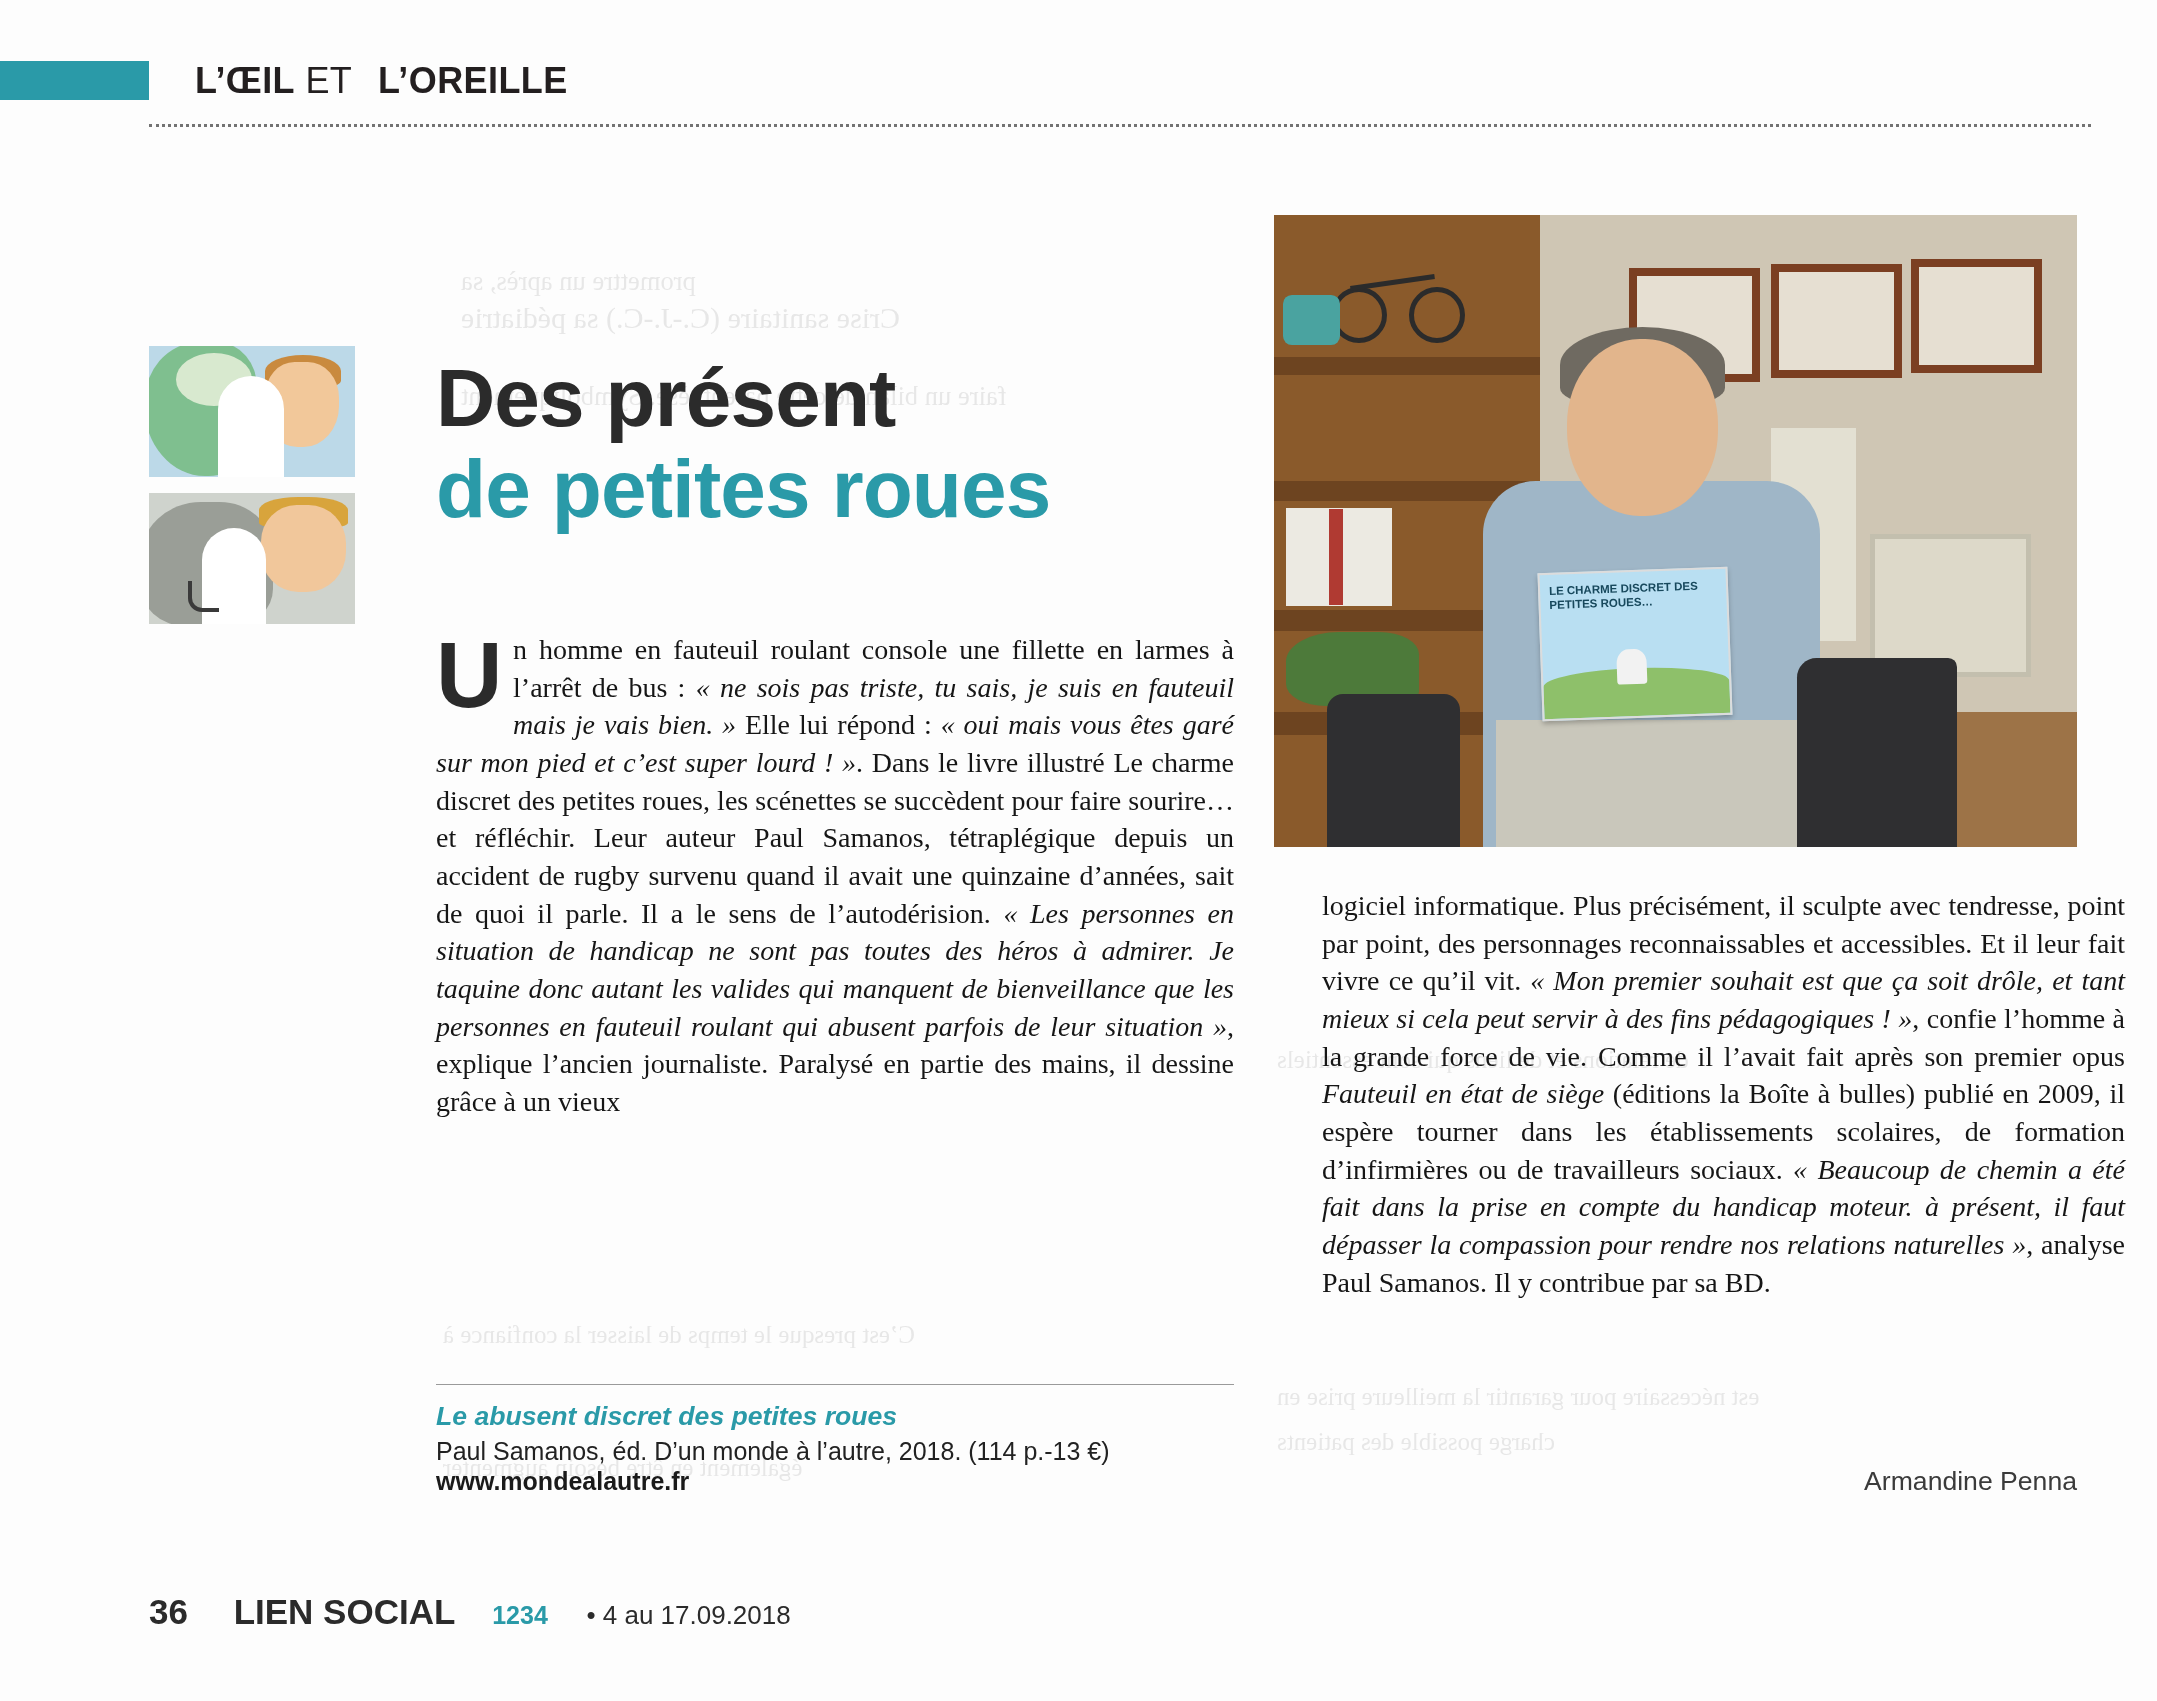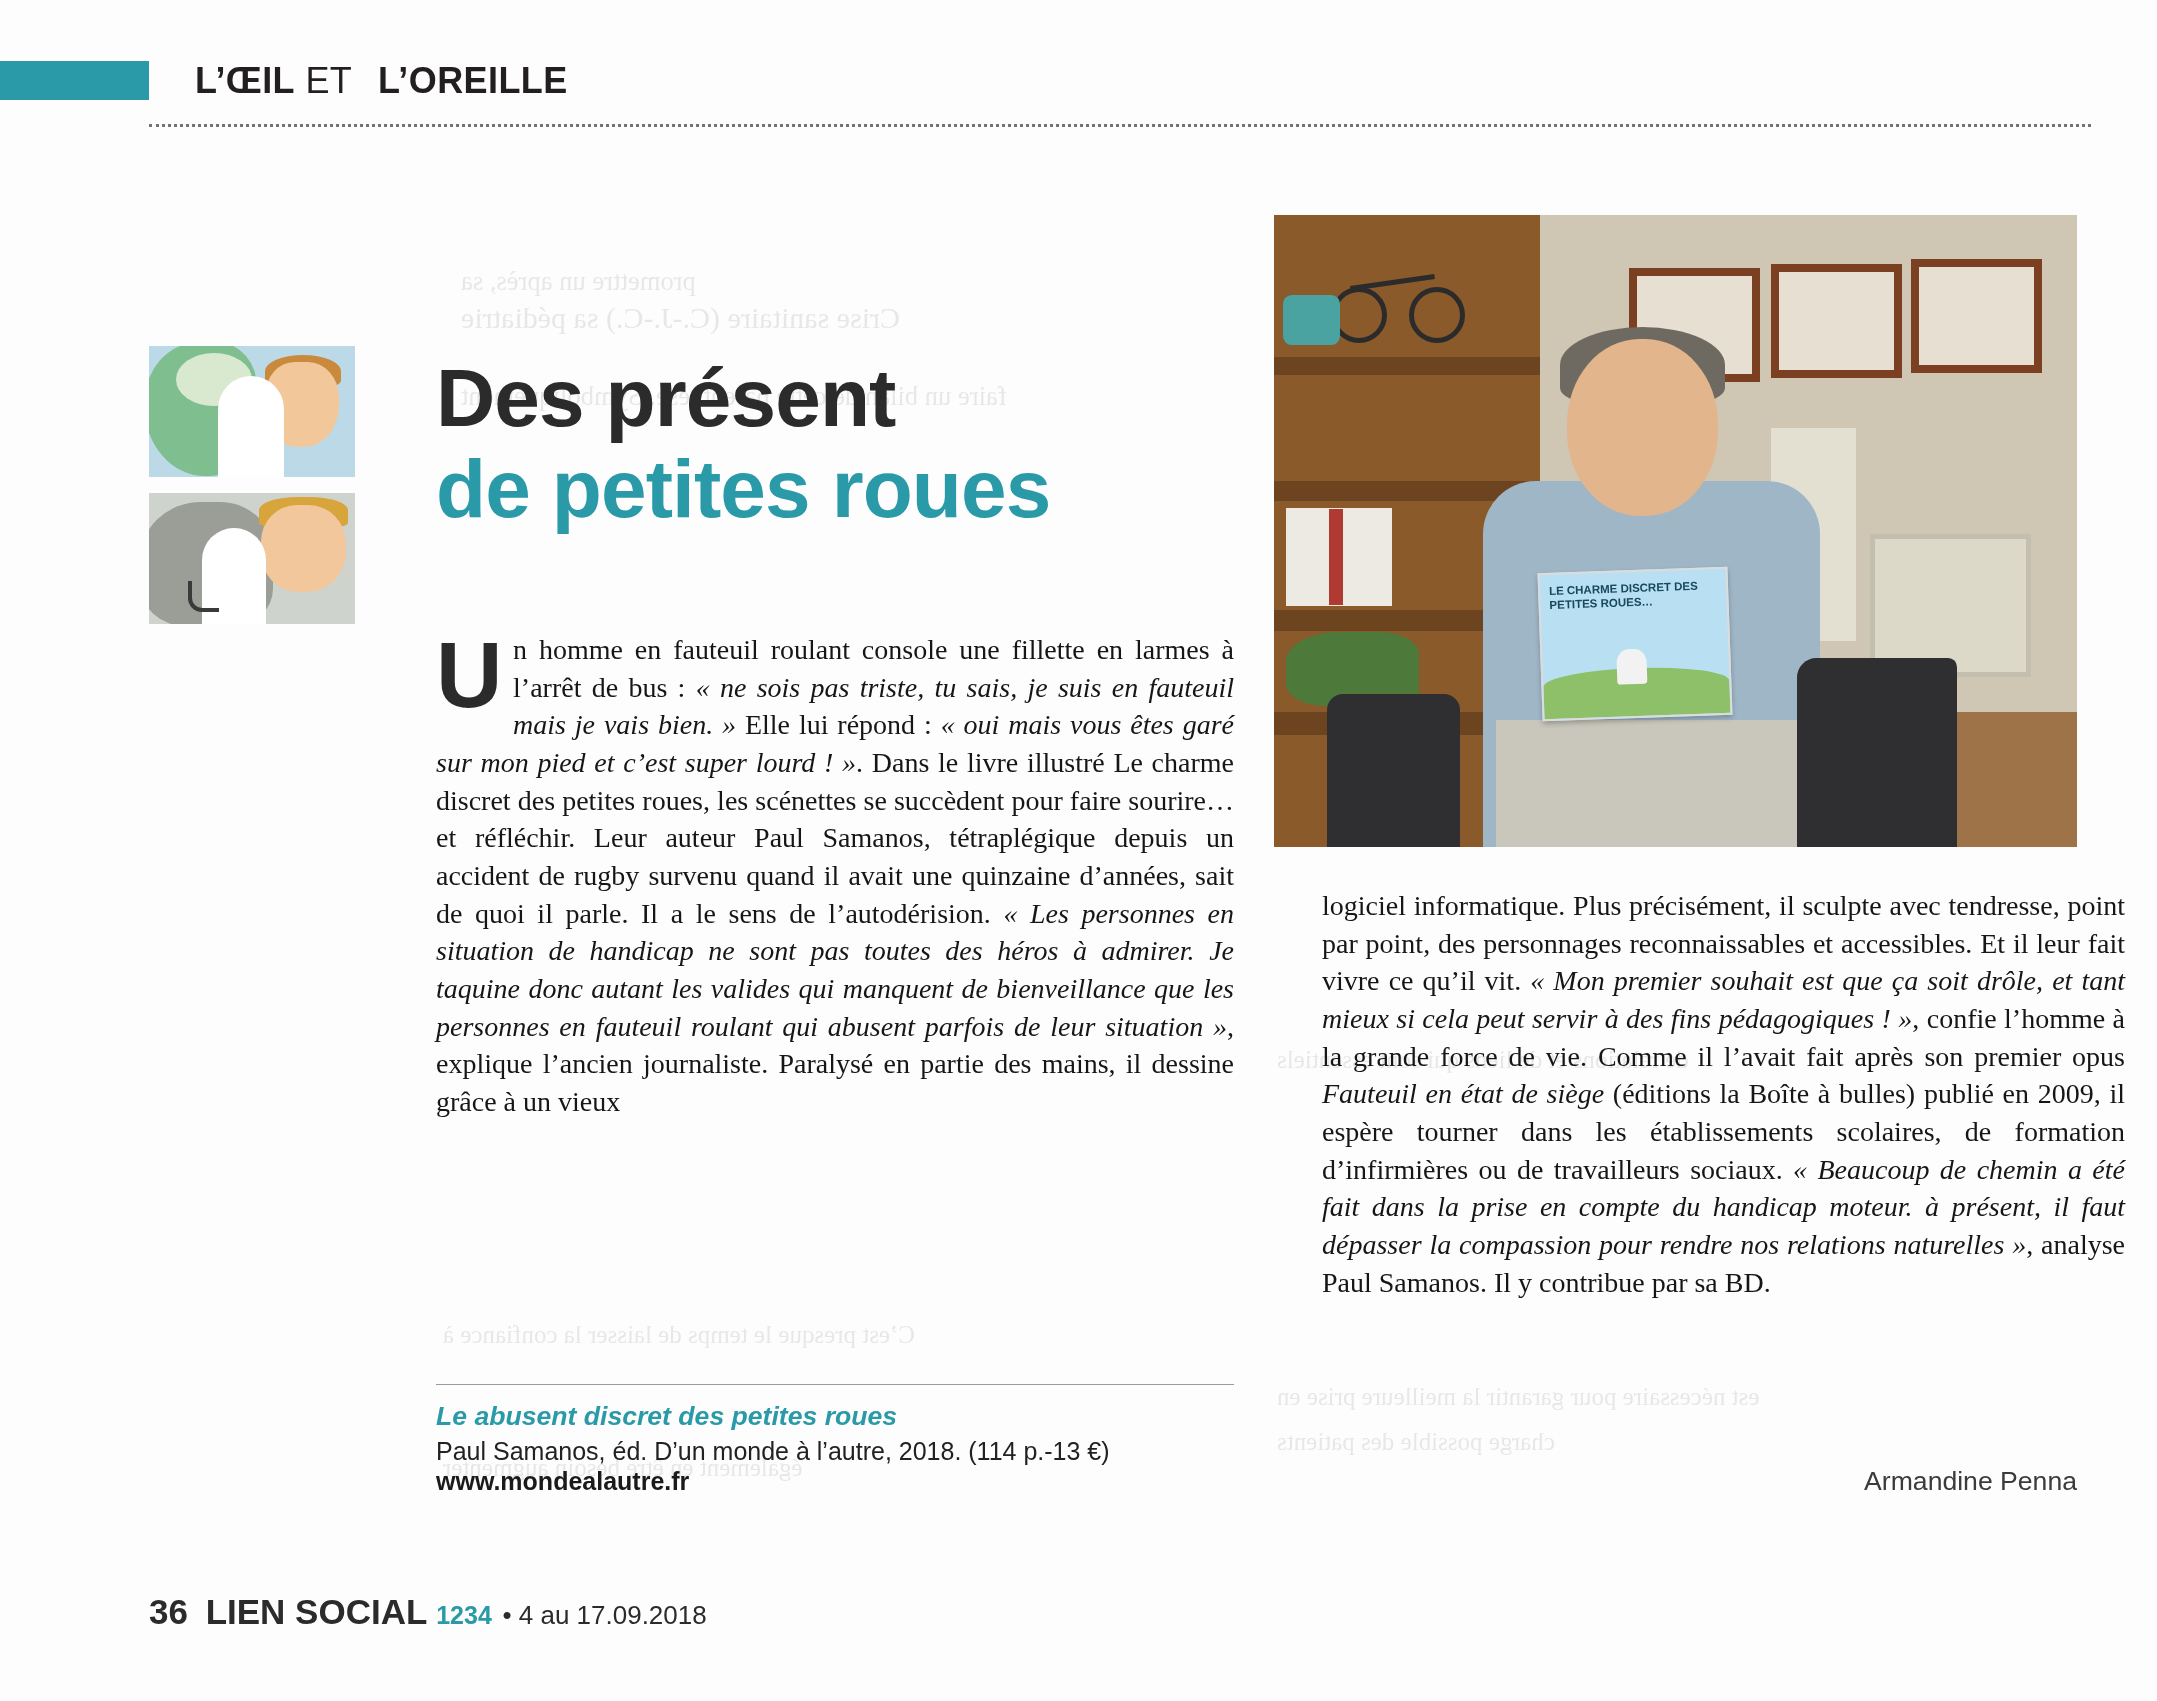--- a/index.html
+++ b/index.html
@@ -391,20 +391,21 @@
   }
 
   
   .footer {
     position: absolute;
     left: 149px;
     top: 1592px;
     display: flex;
     align-items: baseline;
     font-family: "Liberation Sans", sans-serif;
+    gap: 28px;
   }
   .footer .pagenum {
     font-size: 35px;
     font-weight: bold;
     color: #2b2b2b;
     margin-right: 17.7px;
   }
   .footer .mag {
     font-size: 35px;
     font-weight: bold;

